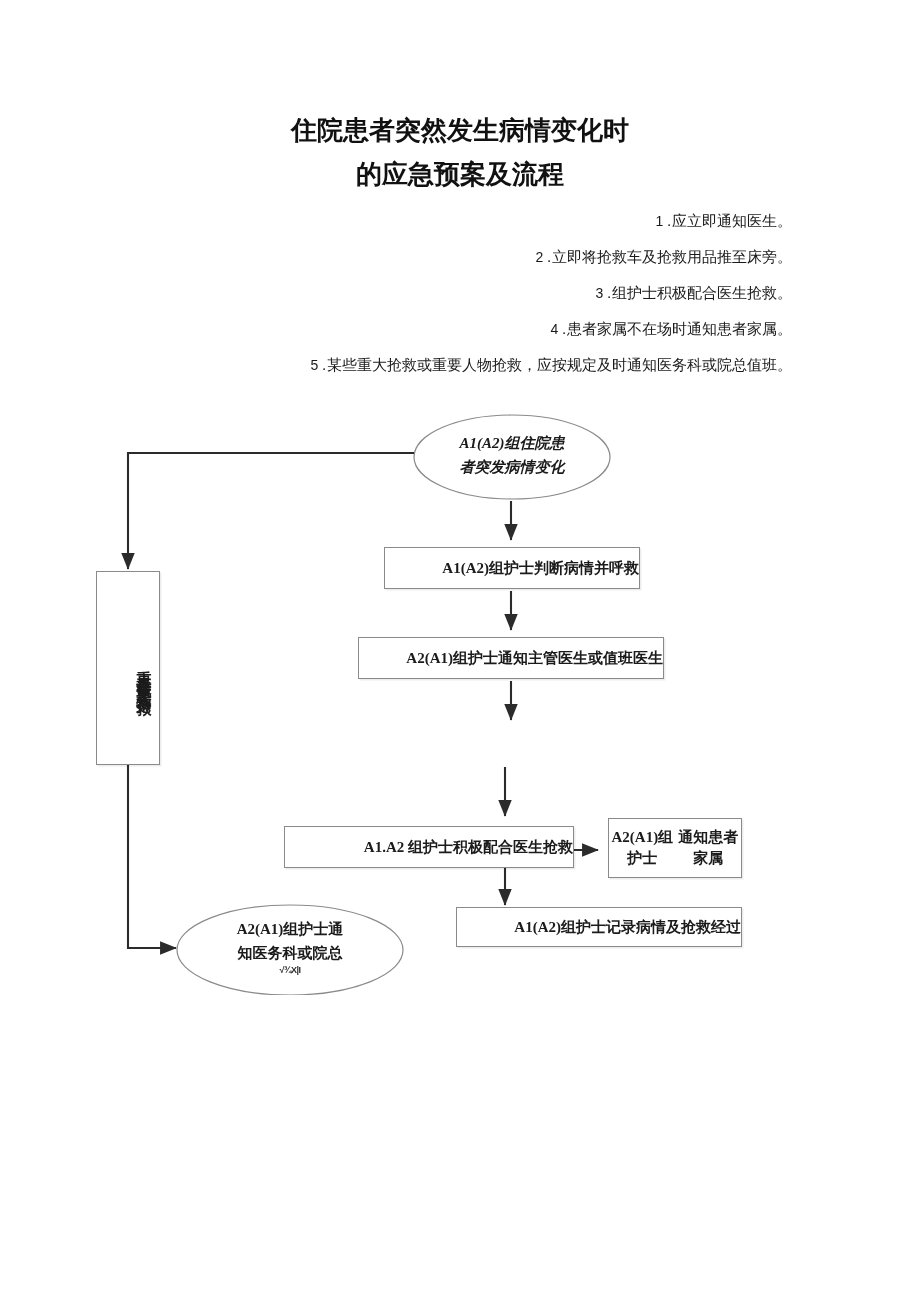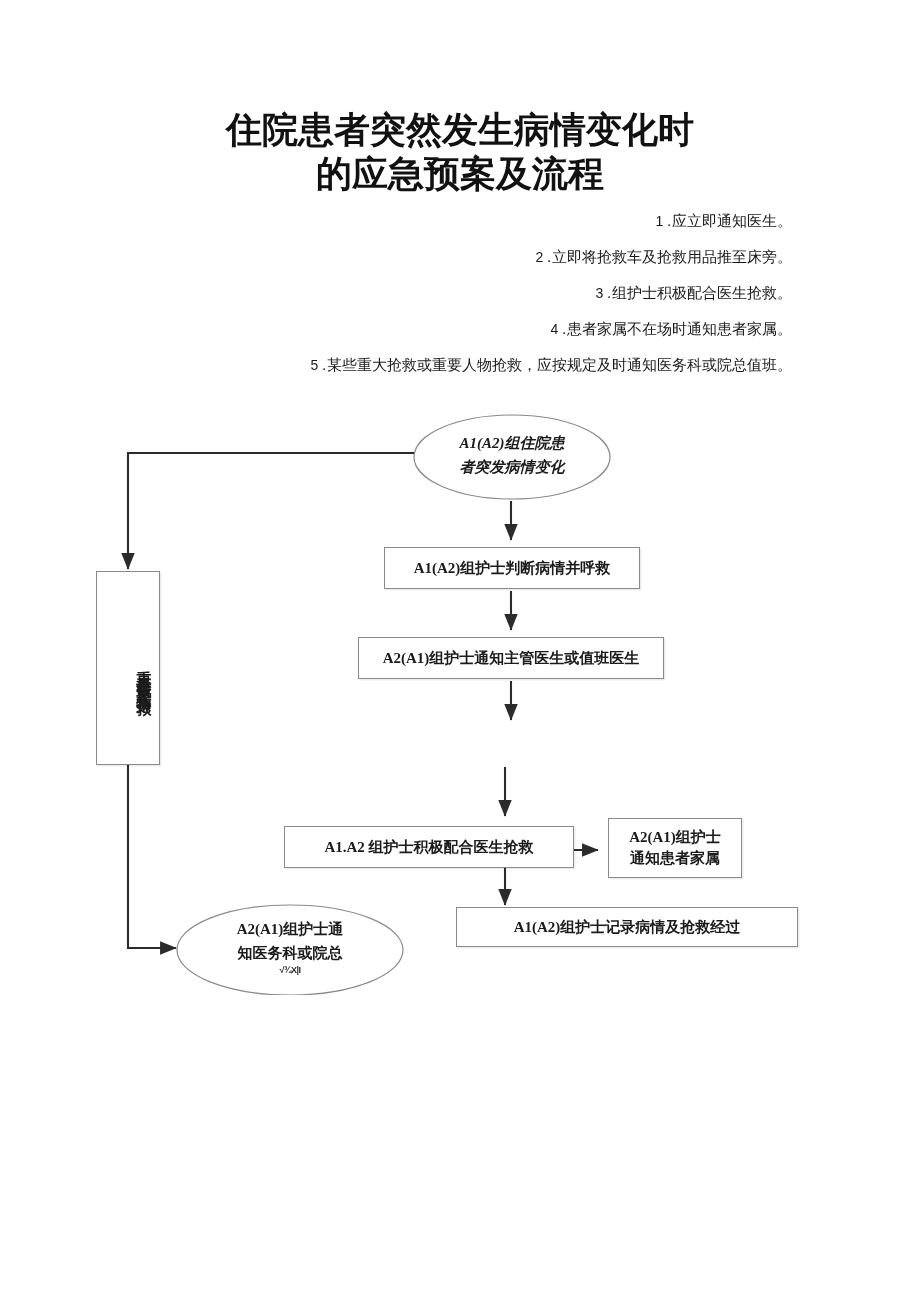--- a/index.html
+++ b/index.html
@@ -18,21 +18,21 @@
 
   
   #doc-title {
     position: absolute;
     left: 0;
     top: 108px;
     width: 920px;
     text-align: center;
     font-family: "Liberation Sans", "DejaVu Sans", sans-serif;
     font-weight: bold;
-    font-size: 36px;
+    font-size: 26px;
     line-height: 44px;
     letter-spacing: 0px;
     color: #111111;
   }
   #doc-title .title-line { display: block; }
 
   
   #steps-list {
     position: absolute;
     left: 92px;
@@ -80,20 +80,21 @@
     font-weight: bold;
     color: #1b1b1b;
     font-size: 15px;
     line-height: 21px;
   }
 
   .proc {
     border: 1px solid #8a8a8a;
     background: #ffffff;
     box-shadow: 1.5px 1.5px 0 rgba(0,0,0,0.07);
+    justify-content: flex-end;
   }
 
   .vert-node {
     border: 1px solid #8a8a8a;
     background: #ffffff;
     box-shadow: 1.5px 1.5px 0 rgba(0,0,0,0.07);
     writing-mode: vertical-rl;
     text-orientation: upright;
     letter-spacing: 3px;
     line-height: 30px;
@@ -191,26 +192,26 @@
 
   <div class="node proc" style="left:358px; top:242px; width:306px; height:42px;">
     <span>A2(A1)组护士通知主管医生或值班医生</span>
   </div>
 
 
   <div class="node proc" style="left:284px; top:431px; width:290px; height:42px;">
     <span>A1.A2 组护士积极配合医生抢救</span>
   </div>
 
-  <div class="node proc" style="left:608px; top:423px; width:134px; height:60px; flex-direction:column;">
+  <div class="node proc" style="left:608px; top:423px; width:134px; height:60px; ">
     <span>A2(A1)组护士</span>
     <span>通知患者家属</span>
   </div>
 
-  <div class="node proc" style="left:456px; top:512px; width:342px; height:40px;">
+  <div class="node proc" style="left:456px; top:512px; width:286px; height:40px;">
     <span>A1(A2)组护士记录病情及抢救经过</span>
   </div>
 
   <div class="ellipse-label" style="left:198px; top:522px; width:184px;">
     <div>A2(A1)组护士通</div>
     <div>知医务科或院总</div>
     <div class="garble">√¾X|I</div>
   </div>
 
 </div>

